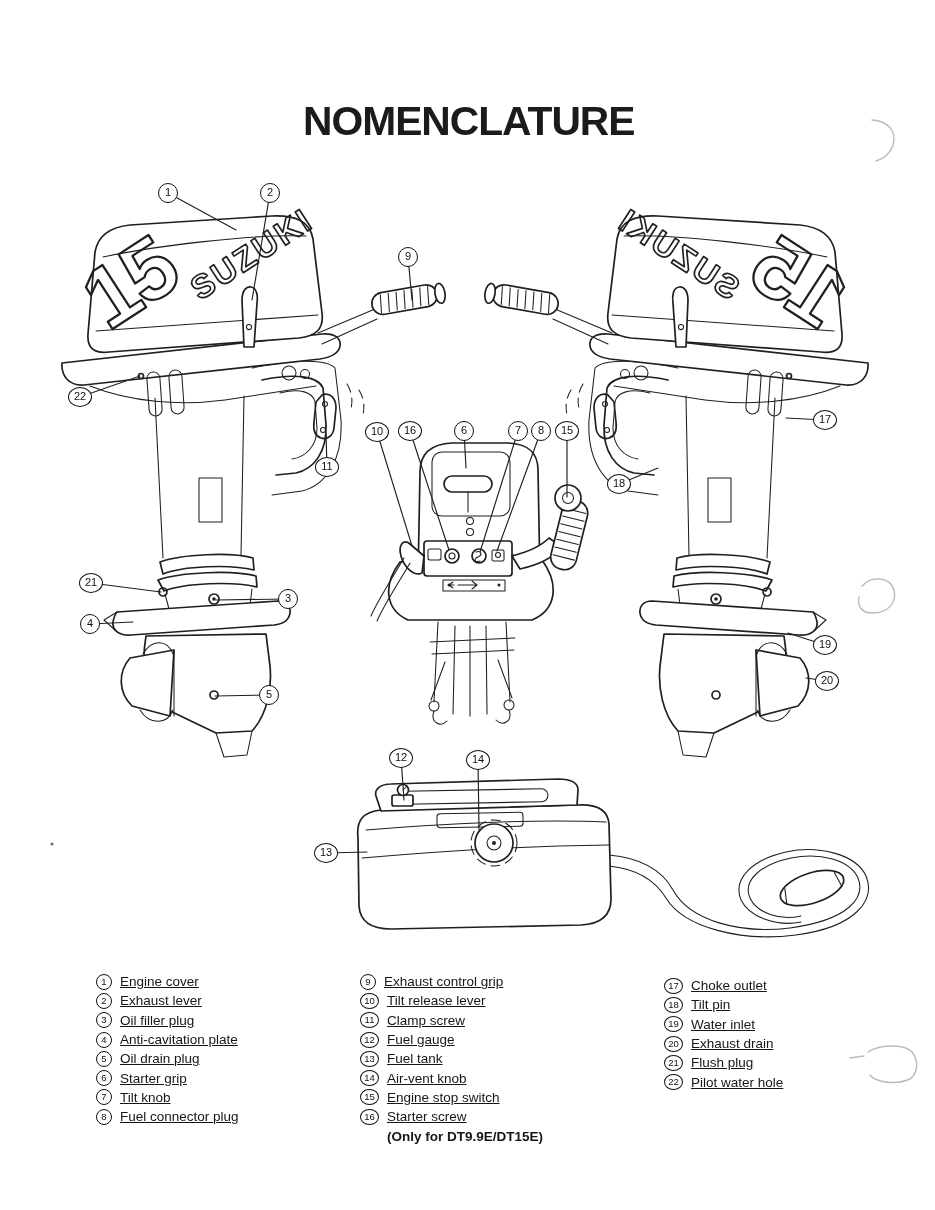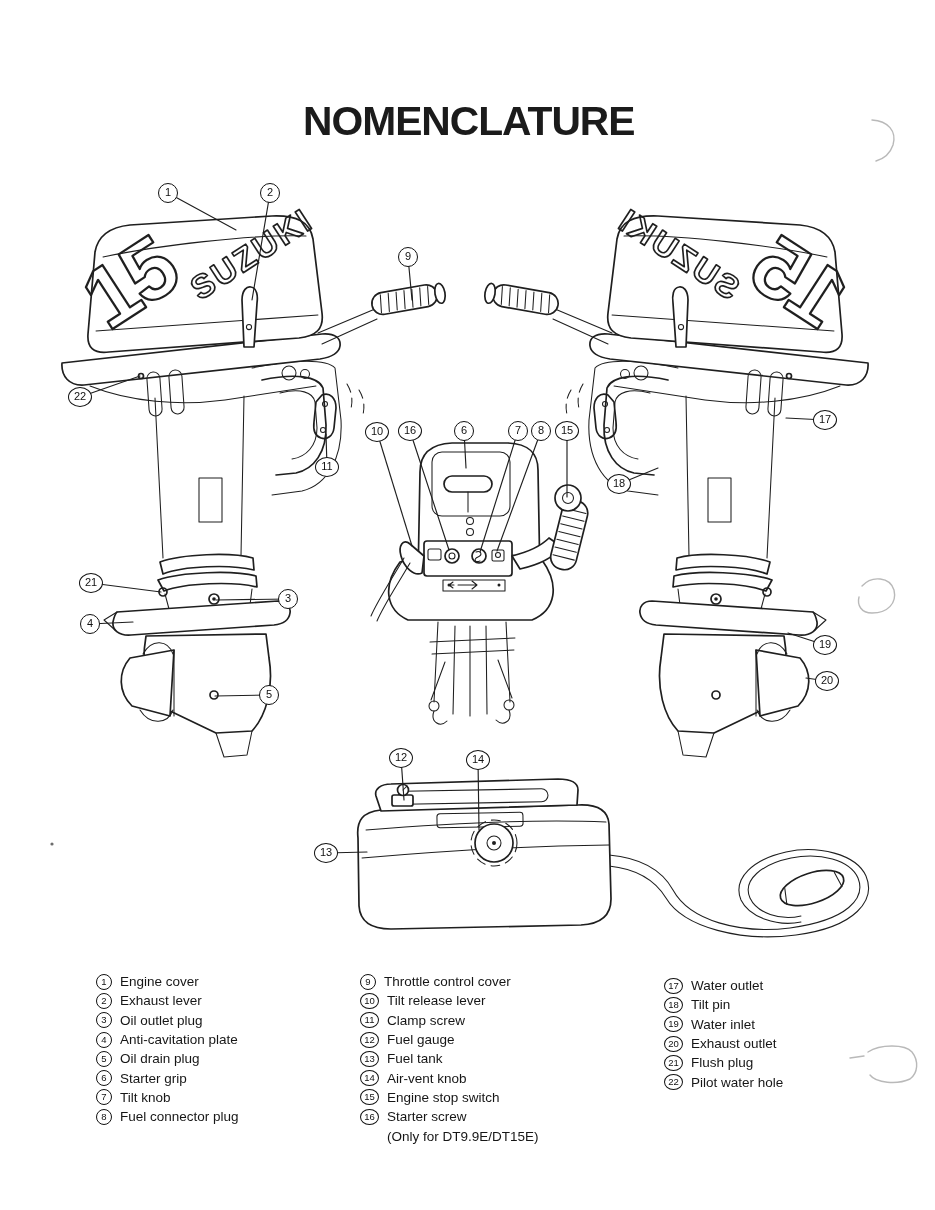--- a/index.html
+++ b/index.html
@@ -35,22 +35,22 @@
   }
   .callout.wide{width:24px;border-radius:50%;}
   .legend-col{position:absolute;width:280px;}
   .legend-row{display:flex;align-items:center;height:19.3px;}
   .cnum{
     flex:0 0 auto;box-sizing:border-box;width:16px;height:16px;
     border:1.3px solid #111;border-radius:50%;background:#fff;
     font-size:9.5px;line-height:13px;text-align:center;color:#111;
   }
   .cnum.wide{width:19px;}
-  .llabel{margin-left:8px;font-size:13.5px;white-space:nowrap;}
-  .lnote{margin-left:27px;font-size:13.5px;height:19.3px;display:flex;align-items:center;white-space:nowrap;}
+  .llabel{margin-left:8px;font-size:13.5px;white-space:nowrap;text-decoration:underline;}
+  .lnote{margin-left:27px;font-size:13.5px;height:19.3px;display:flex;align-items:center;white-space:nowrap;font-weight:bold;}
 </style>
 </head>
 <body>
 
 <div class="page">
 
   <h1 class="page-title">NOMENCLATURE</h1>
 
   <svg class="diagram" width="935" height="1210" viewBox="0 0 935 1210">
 
@@ -259,21 +259,21 @@
       <div class="legend-row">
         <span class="cnum">1</span>
         <span class="llabel">Engine cover</span>
       </div>
       <div class="legend-row">
         <span class="cnum">2</span>
         <span class="llabel">Exhaust lever</span>
       </div>
       <div class="legend-row">
         <span class="cnum">3</span>
-        <span class="llabel">Oil outlet plug</span>
+        <span class="llabel">Oil filler plug</span>
       </div>
       <div class="legend-row">
         <span class="cnum">4</span>
         <span class="llabel">Anti-cavitation plate</span>
       </div>
       <div class="legend-row">
         <span class="cnum">5</span>
         <span class="llabel">Oil drain plug</span>
       </div>
       <div class="legend-row">
@@ -285,21 +285,21 @@
         <span class="llabel">Tilt knob</span>
       </div>
       <div class="legend-row">
         <span class="cnum">8</span>
         <span class="llabel">Fuel connector plug</span>
       </div>
     </div>
   <div class="legend-col" style="left:360px;top:972px;">
       <div class="legend-row">
         <span class="cnum">9</span>
-        <span class="llabel">Throttle control cover</span>
+        <span class="llabel">Exhaust control grip</span>
       </div>
       <div class="legend-row">
         <span class="cnum wide">10</span>
         <span class="llabel">Tilt release lever</span>
       </div>
       <div class="legend-row">
         <span class="cnum wide">11</span>
         <span class="llabel">Clamp screw</span>
       </div>
       <div class="legend-row">
@@ -320,33 +320,33 @@
       </div>
       <div class="legend-row">
         <span class="cnum wide">16</span>
         <span class="llabel">Starter screw</span>
       </div>
       <div class="lnote">(Only for DT9.9E/DT15E)</div>
     </div>
   <div class="legend-col" style="left:664px;top:976px;">
       <div class="legend-row">
         <span class="cnum wide">17</span>
-        <span class="llabel">Water outlet</span>
+        <span class="llabel">Choke outlet</span>
       </div>
       <div class="legend-row">
         <span class="cnum wide">18</span>
         <span class="llabel">Tilt pin</span>
       </div>
       <div class="legend-row">
         <span class="cnum wide">19</span>
         <span class="llabel">Water inlet</span>
       </div>
       <div class="legend-row">
         <span class="cnum wide">20</span>
-        <span class="llabel">Exhaust outlet</span>
+        <span class="llabel">Exhaust drain</span>
       </div>
       <div class="legend-row">
         <span class="cnum wide">21</span>
         <span class="llabel">Flush plug</span>
       </div>
       <div class="legend-row">
         <span class="cnum wide">22</span>
         <span class="llabel">Pilot water hole</span>
       </div>
     </div>

